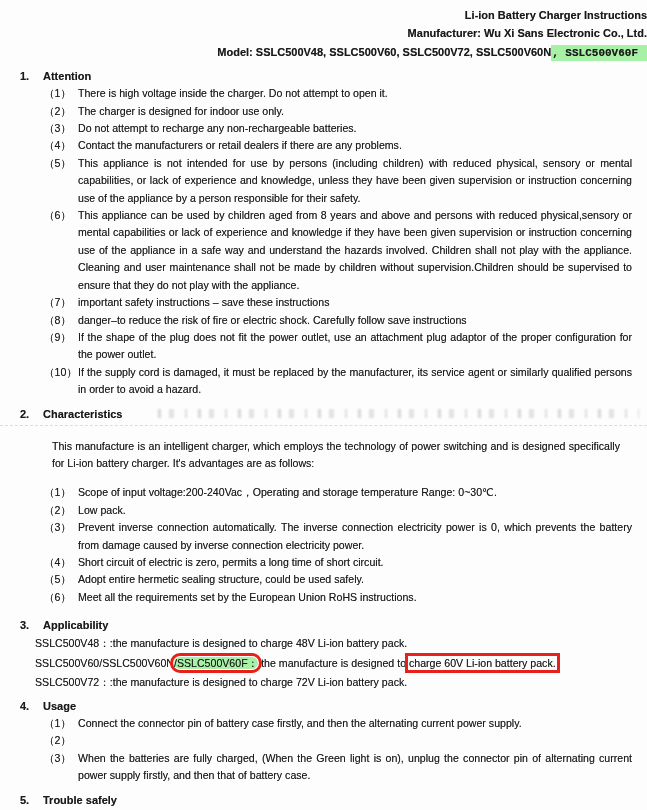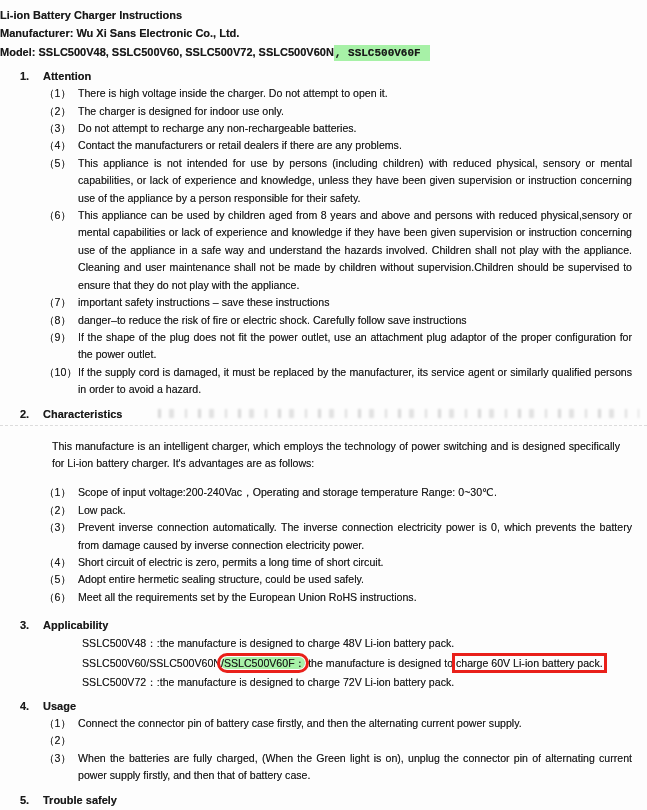--- a/index.html
+++ b/index.html
@@ -15,21 +15,21 @@
     background: #fdfdfd;
     font-family: "Liberation Sans", "DejaVu Sans", sans-serif;
     color: #1a1a1a;
     font-size: 10.6px;
     line-height: 17.4px;
     padding-top: 6px;
     text-shadow: 0 0 0.4px rgba(0,0,0,0.5);
   }
   .doc-header { margin-bottom: 4px; }
   .h-line {
-    text-align: left;
+    text-align: right;
     font-weight: bold;
     font-size: 11px;
     line-height: 18.4px;
     white-space: nowrap;
   }
   mark.hl {
     background: #a7f1a7;
     color: inherit;
     padding: 2px 9px 2px 1px;
     font-family: Liberation Mono, monospace;
@@ -74,24 +74,23 @@
     text-align: justify;
   }
   .item {
     display: flex;
     padding-left: 44px;
     padding-right: 15px;
   }
   .item .num { flex: none; width: 34px; white-space: nowrap; }
   .item .txt { flex: 1; text-align: justify; }
   .aline {
-    padding-left: 66px;
+    padding-left: 35px;
     padding-right: 2px;
     line-height: 19.6px;
-    margin-left: 16px;
   }
   .seg.hl-bg { background: #a7f1a7; border-radius: 6px; }
   .seg.redbox {
     outline: 3px solid #e9201a;
     outline-offset: 1px;
   }
 </style>
 </head>
 <body>
 

